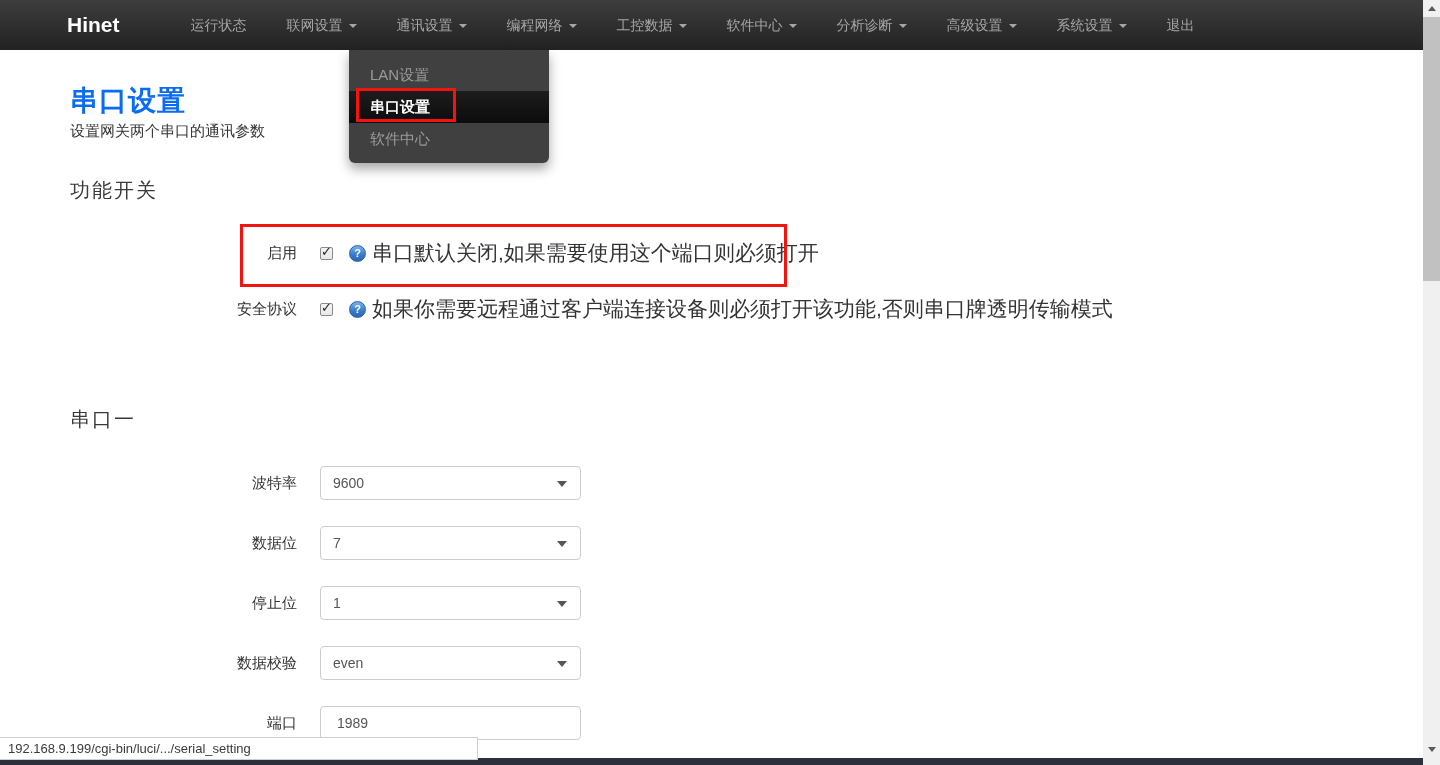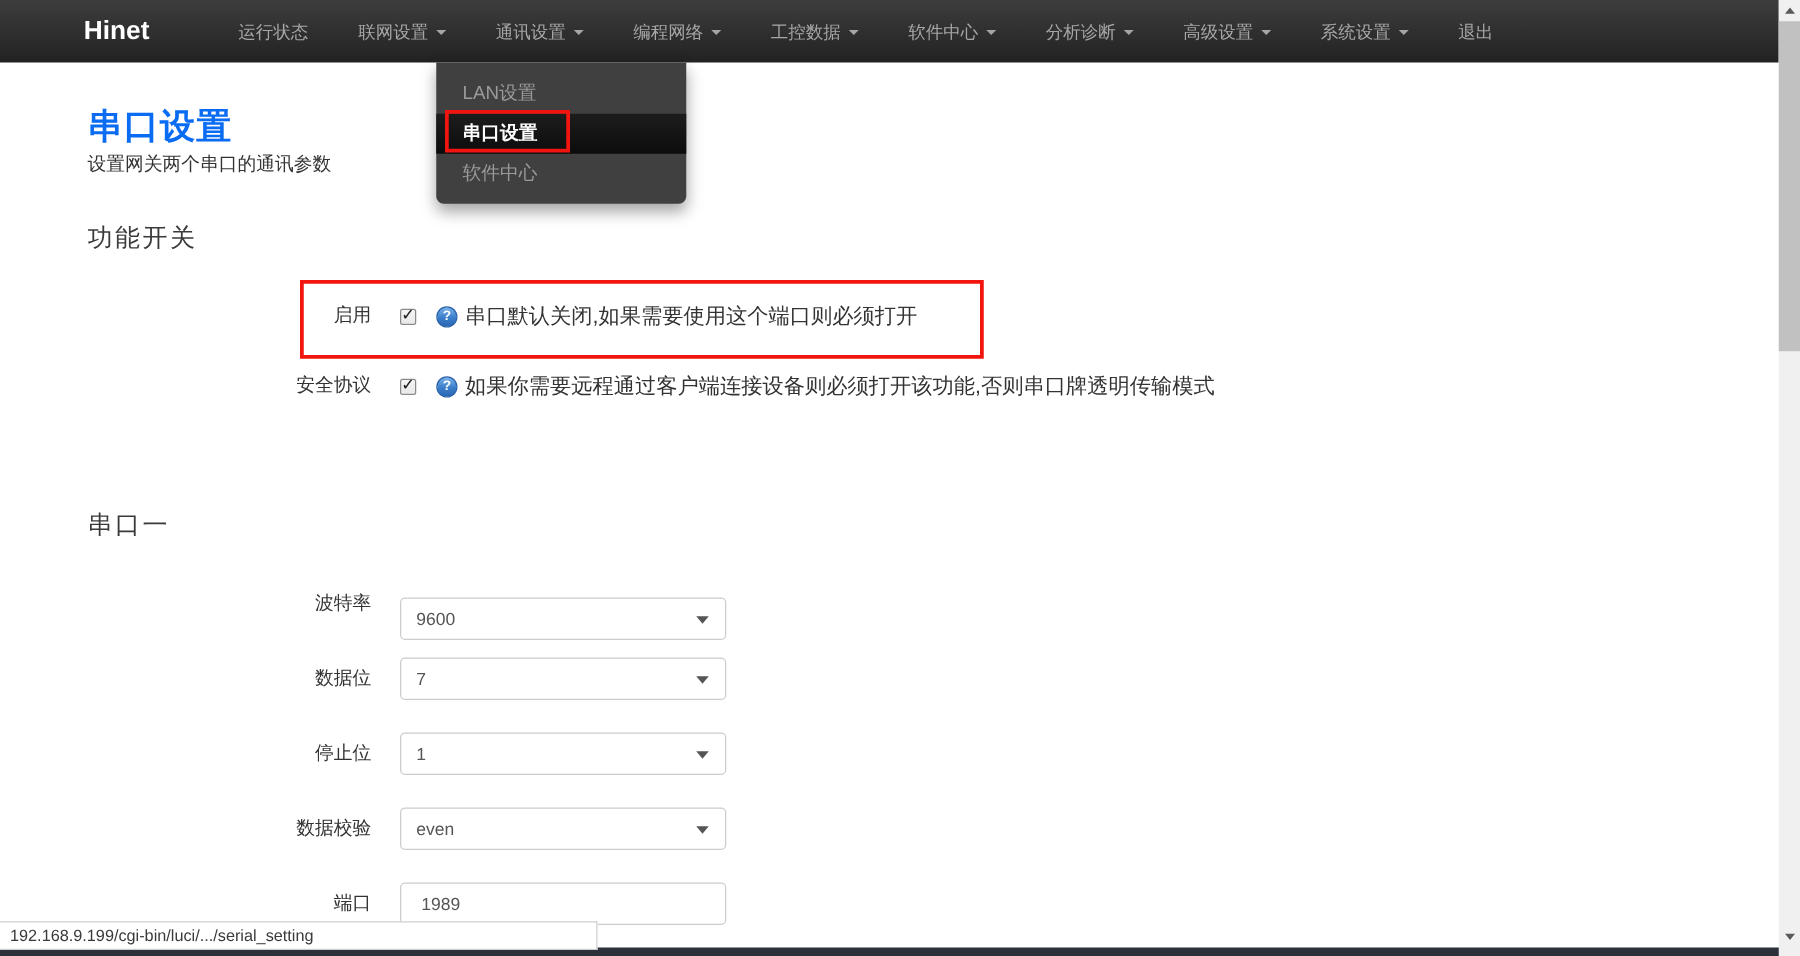--- a/index.html
+++ b/index.html
@@ -42,21 +42,21 @@
   
   .checkbox { position:absolute; left:320px; width:13px; height:13px;
     border:1px solid #8a8a8a; border-radius:2px; background:linear-gradient(#f4f4f4,#e9e9e9);
     cursor:pointer; }
   .checkbox .check { position:absolute; left:0px; top:-4px; font-size:13px; font-weight:bold; color:#222; }
 
   
   .help-icon { position:absolute; left:349px; width:17px; height:17px; border-radius:50%;
     background:linear-gradient(#79b2e8 0%,#3a7ecb 55%,#2a67b4 100%); border:1px solid #2a62a8;
     color:#fff; font-size:11px; font-weight:bold; text-align:center; line-height:15px; cursor:pointer; }
-  .tip-text { position:absolute; left:372px; font-size:17px; color:#333; line-height:20px; }
+  .tip-text { position:absolute; left:372px; font-size:21px; color:#333; line-height:20px; }
 
   
   .select-box { position:absolute; left:320px; width:261px; height:34px; background:#fff;
     border:1px solid #ccc; border-radius:4px; cursor:pointer; }
   .select-box .sel-value { position:absolute; left:12px; top:0; line-height:32px; font-size:14px; color:#555; }
   .select-arrow { position:absolute; right:13px; top:14px; width:0; height:0;
     border-left:5px solid transparent; border-right:5px solid transparent; border-top:6px solid #555; }
   .text-input { position:absolute; left:320px; width:261px; height:34px; background:#fff;
     border:1px solid #ccc; border-radius:4px; padding:0 16px; font-size:14px; color:#555;
     font-family:"Liberation Sans","DejaVu Sans",sans-serif; }
@@ -125,21 +125,21 @@
 <div class="form-label" style="top:299px;">安全协议</div>
 <div class="checkbox" style="top:303px;">
   <span class="check">✓</span>
 </div>
 <div class="help-icon" style="top:301px;">?</div>
 <div class="tip-text" style="top:299px;">如果你需要远程通过客户端连接设备则必须打开该功能,否则串口牌透明传输模式</div>
 
 <div class="section-heading h-serial">串口一</div>
 
 <div class="form-label" style="top:473px;">波特率</div>
-<div class="select-box" style="top:478px;">
+<div class="select-box" style="top:466px;">
   <span class="sel-value">9600</span>
   <span class="select-arrow"></span>
 </div>
 
 <div class="form-label" style="top:533px;">数据位</div>
 <div class="select-box" style="top:526px;">
   <span class="sel-value">7</span>
   <span class="select-arrow"></span>
 </div>
 

